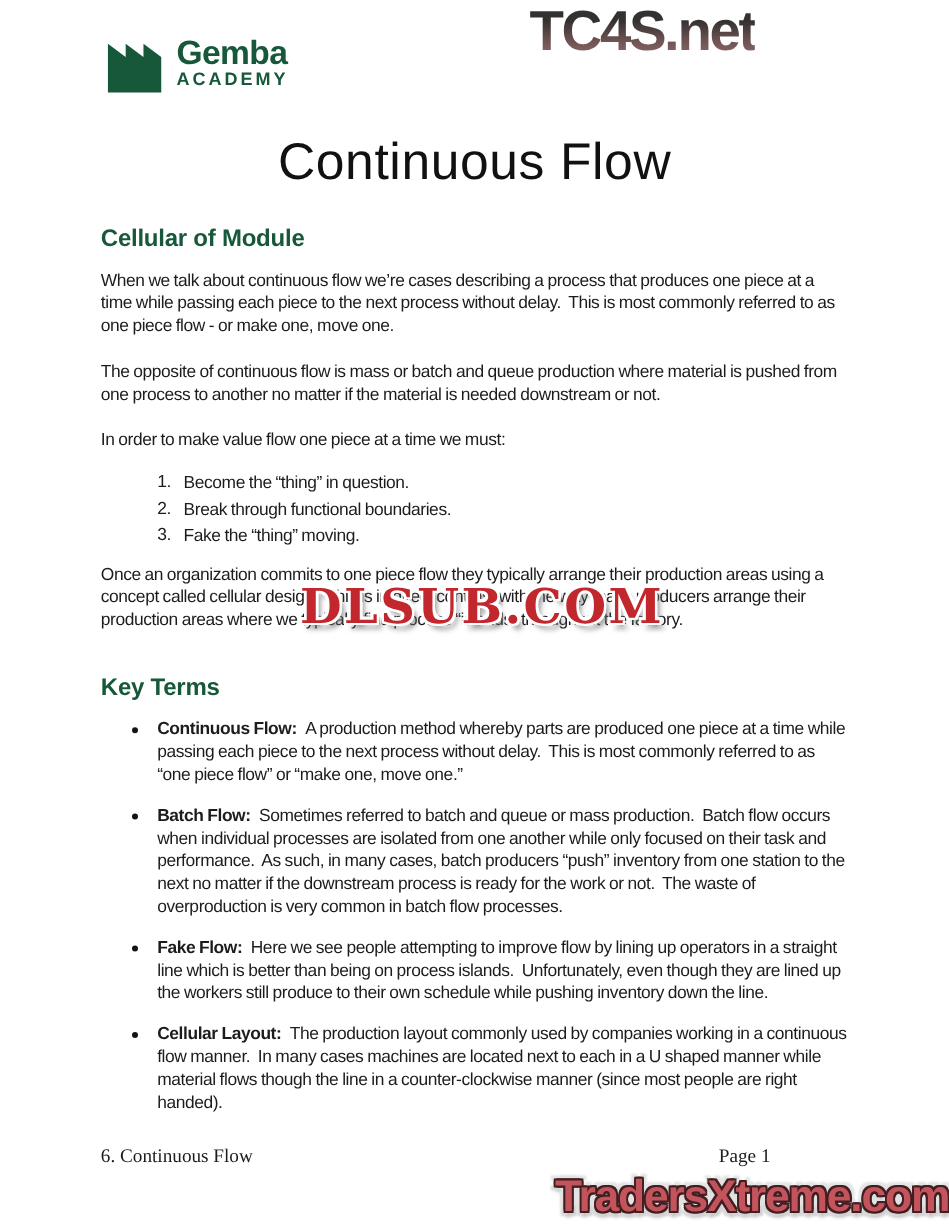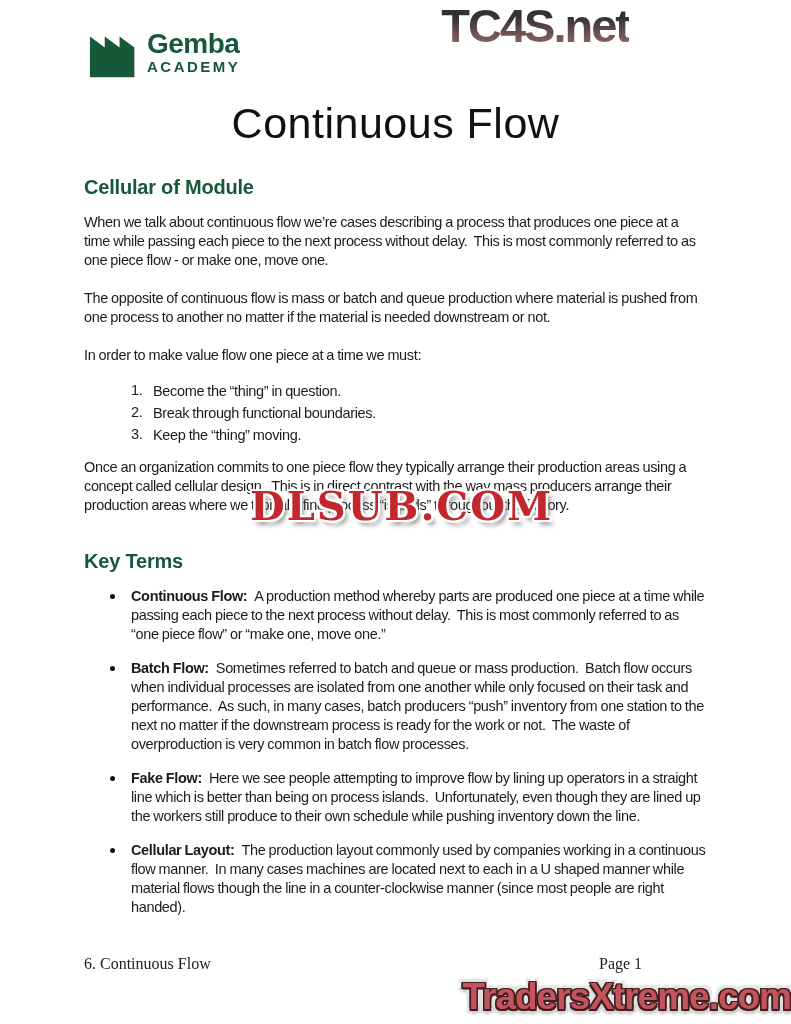--- a/index.html
+++ b/index.html
@@ -24,21 +24,21 @@
     color:#5a4242;
     background:linear-gradient(#343131 35%, #6e5252 65%, #966c6c 95%);
     -webkit-background-clip:text; background-clip:text;
   }
   @supports ((-webkit-background-clip:text) or (background-clip:text)) {
     .wm-tc4s { color:transparent; }
   }
 
   
   h1.doc-title {
-    margin:0; padding-top:97px; text-align:center;
+    margin:12px; padding-top:97px; text-align:center;
     font-size:43px; line-height:53px; font-weight:400; color:#111;
     letter-spacing:0.5px;
   }
   h2.green-heading {
     margin:24px 0 0; font-size:20px; line-height:26px;
     font-weight:bold; color:#17583a; letter-spacing:-0.2px;
   }
   h2.kt { margin-top:33px; }
 
   
@@ -139,21 +139,21 @@
       <li>
         <span class="num">1.</span>
         <span class="list-item-text">Become the “thing” in question.</span>
       </li>
       <li>
         <span class="num">2.</span>
         <span class="list-item-text">Break through functional boundaries.</span>
       </li>
       <li>
         <span class="num">3.</span>
-        <span class="list-item-text">Keep the “thing” moving.</span>
+        <span class="list-item-text">Fake the “thing” moving.</span>
       </li>
     </ol>
 
     <p class="bodytext after-list">Once an organization commits to one piece flow they typically arrange their production areas using a concept called cellular design.  This is in direct contrast with the way mass producers arrange their production areas where we typically find process “islands” throughout the factory.</p>
 
     <h2 class="green-heading kt">Key Terms</h2>
 
     <ul class="terms-list">
       <li>
         <span class="bullet-dot"></span>

